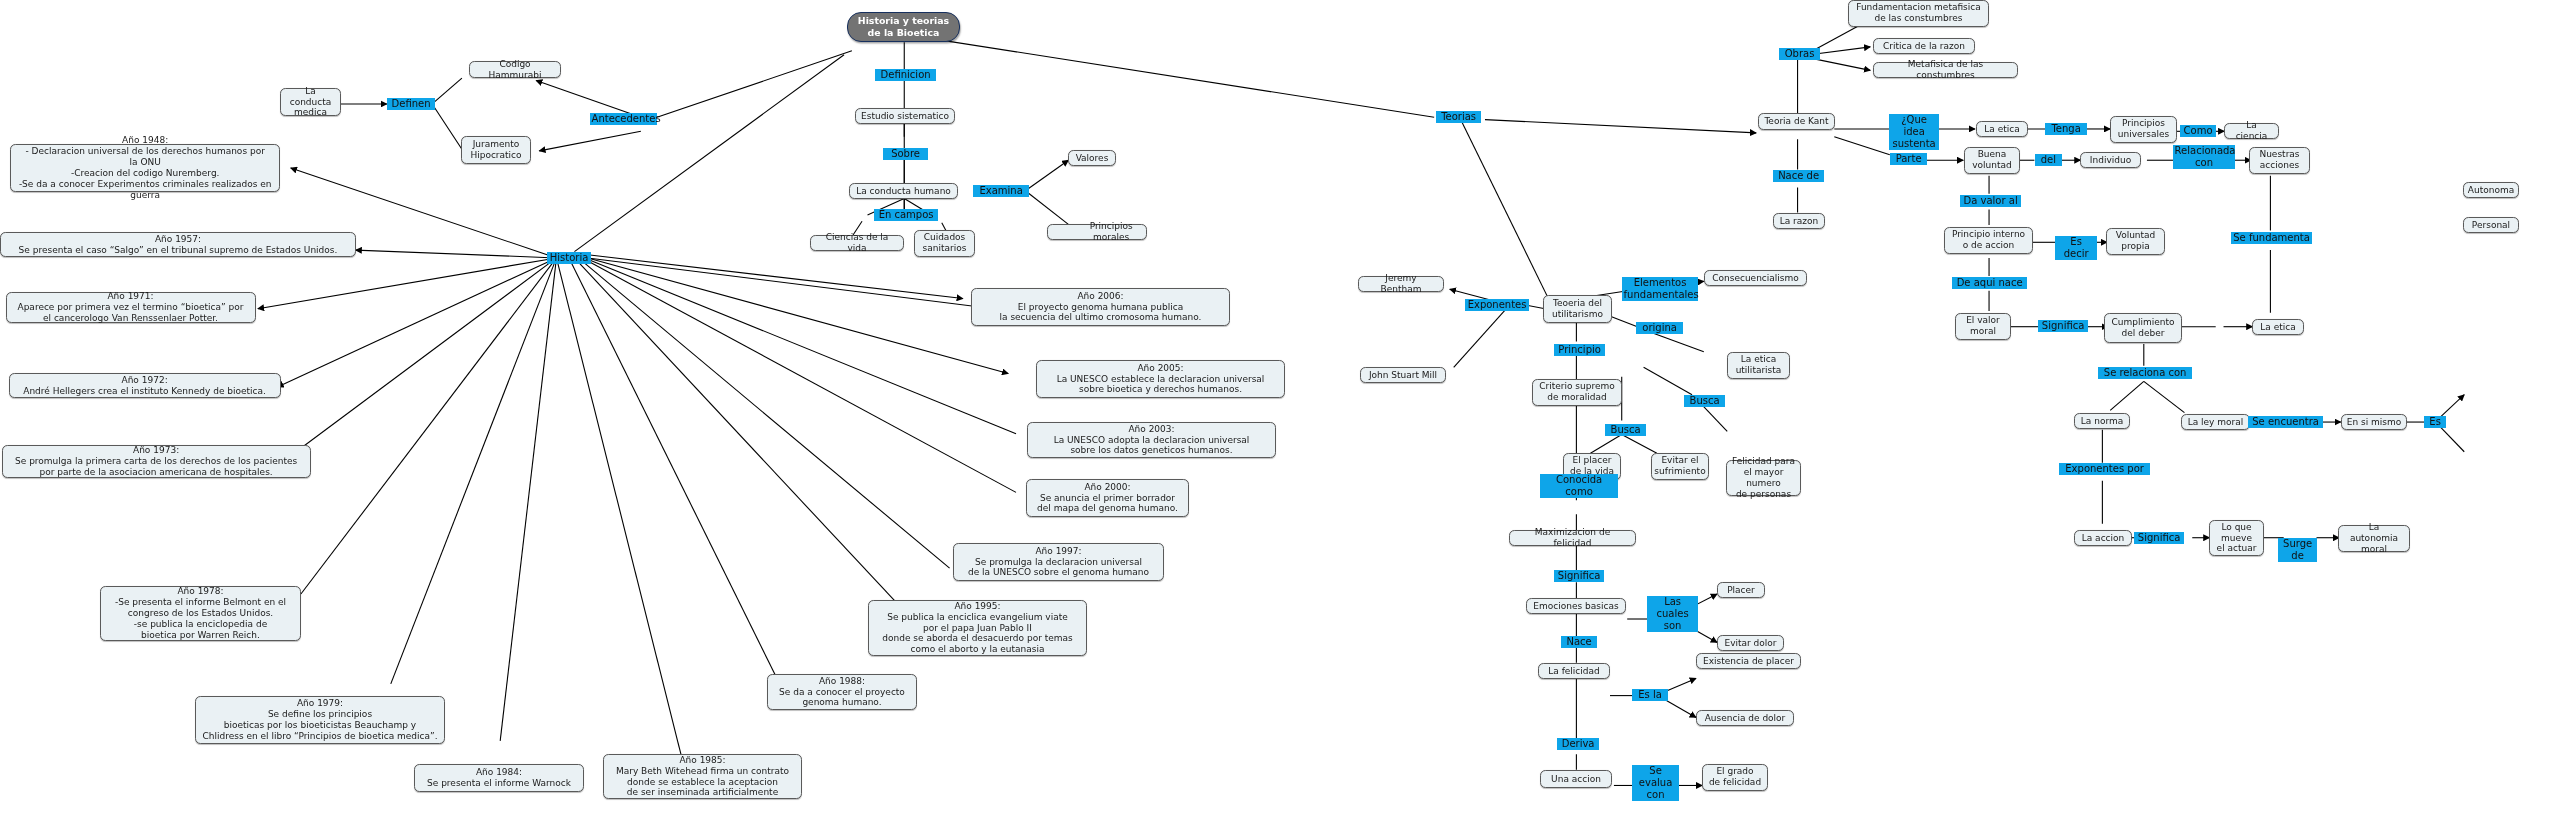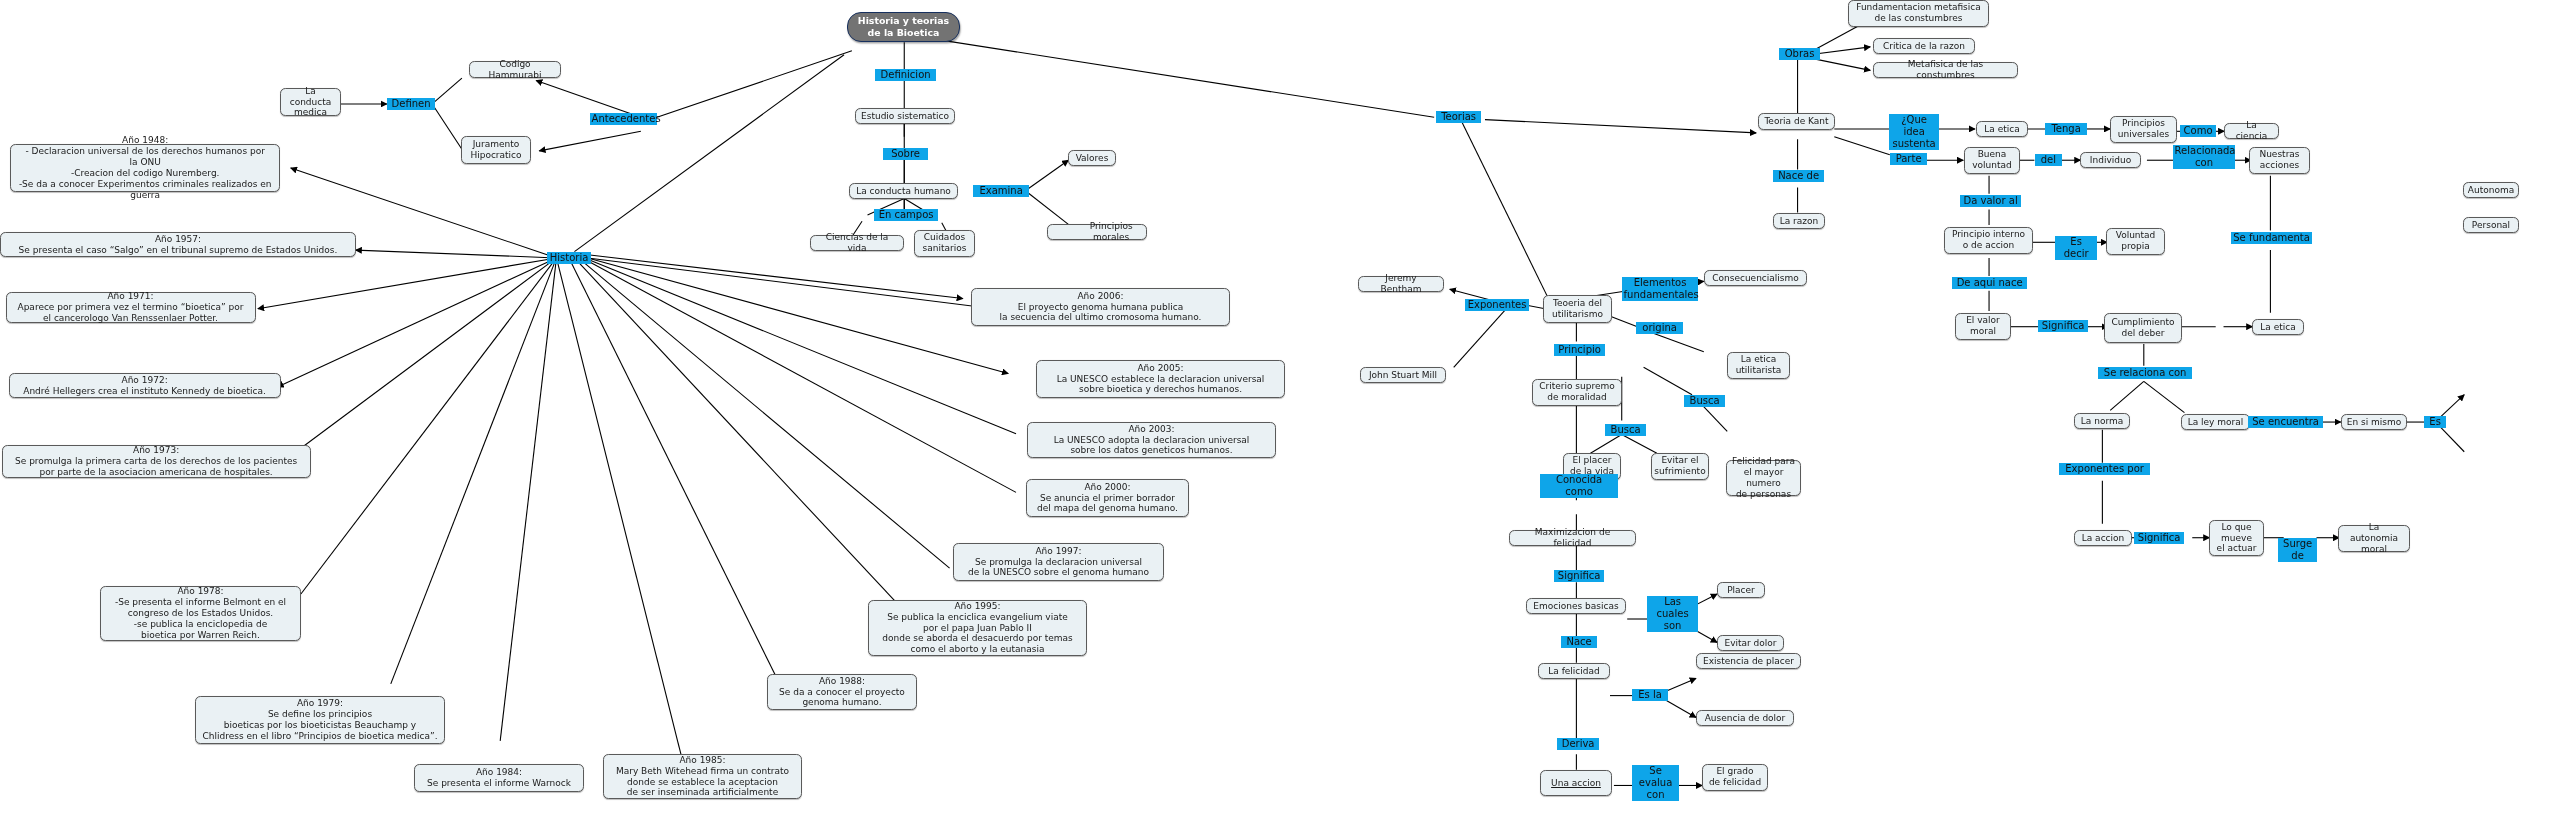--- a/index.html
+++ b/index.html
@@ -325,21 +325,21 @@
   <div class="node" style="left:1726px;top:460px;width:75px;height:36px;">Felicidad para
 el mayor numero
 de personas</div>
   <div class="node" style="left:1509px;top:530px;width:127px;height:16.4px;">Maximizacion de felicidad</div>
   <div class="node" style="left:1526px;top:598px;width:100px;height:16.4px;">Emociones basicas</div>
   <div class="node" style="left:1717px;top:582px;width:48px;height:16.4px;">Placer</div>
   <div class="node" style="left:1717px;top:635px;width:67px;height:16.4px;">Evitar dolor</div>
   <div class="node" style="left:1538px;top:663px;width:72px;height:16.4px;">La felicidad</div>
   <div class="node" style="left:1696px;top:653px;width:105px;height:16.4px;">Existencia de placer</div>
   <div class="node" style="left:1696px;top:710px;width:98px;height:16.4px;">Ausencia de dolor</div>
-  <div class="node" style="left:1540px;top:770px;width:72px;height:26px;text-decoration:underline;">Una accion</div>
+  <div class="node" style="left:1540px;top:770px;width:72px;height:18px;">Una accion</div>
   <div class="node" style="left:1702px;top:764px;width:66px;height:26.6px;">El grado
 de felicidad</div>
 
   <div class="lbl" style="left:387px;top:98px;width:45px;">Definen</div>
   <div class="lbl" style="left:590px;top:113px;width:64px;">Antecedentes</div>
   <div class="lbl" style="left:547px;top:252px;width:41px;">Historia</div>
   <div class="lbl" style="left:875px;top:69px;width:58px;">Definicion</div>
   <div class="lbl" style="left:883px;top:148px;width:42px;">Sobre</div>
   <div class="lbl" style="left:874px;top:209px;width:61px;">En campos</div>
   <div class="lbl" style="left:973px;top:185px;width:53px;">Examina</div>

